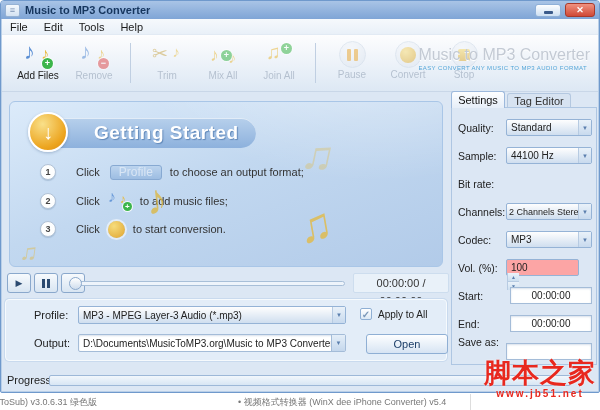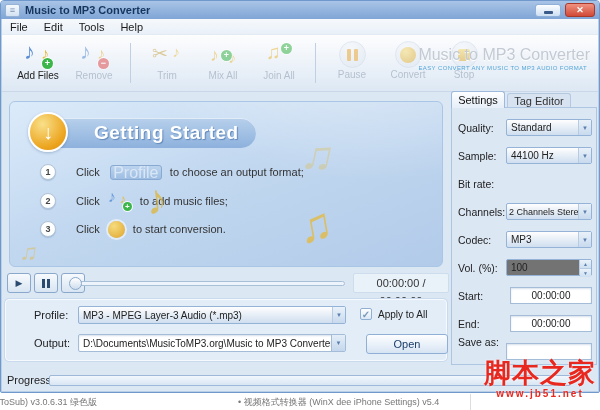--- a/index.html
+++ b/index.html
@@ -80,21 +80,21 @@
     border:2px solid #fff; box-shadow:0 1px 3px rgba(60,90,130,.35); z-index:3;
     display:flex; align-items:center; justify-content:center; color:#fff; font-size:20px; font-weight:bold; }
   .gs-step { position:absolute; left:30px; display:flex; align-items:center; height:20px; }
   .step-num { width:16px; height:16px; border-radius:50%; background:#fdfefe; border:1px solid #b3c3d6;
     font-size:9px; font-weight:bold; color:#444; text-align:center; line-height:15px;
     box-shadow:0 1px 1px rgba(120,150,180,.4); }
   .step-click { font-size:11px; color:#333; margin-left:20px; }
   .step-suffix { font-size:11px; color:#333; margin-left:8px; }
   .step-profile-btn { margin-left:10px; width:52px; height:15px; border-radius:3px;
     background:linear-gradient(#bcd4ee,#9dbde2); border:1px solid #87a9d2;
-    font-size:16px; color:#d9e6f5; text-align:center; line-height:13px; }
+    font-size:12px; color:#d9e6f5; text-align:center; line-height:13px; }
   .mini-notes { position:relative; width:24px; height:19px; margin-left:8px; }
   .mini-notes .n-blue { position:absolute; left:0; top:-4px; font-size:16px; color:#6a9ad8; }
   .mini-notes .n-yellow { position:absolute; right:6px; top:0; font-size:12px; color:#e8b93c; }
   .mini-notes .badge { width:9px; height:9px; font-size:8px; line-height:9px; }
   .mini-disc { margin-left:8px; width:17px; height:17px; border-radius:50%;
     background:radial-gradient(circle at 35% 30%, #f6dc7c, #dfa32e);
     box-shadow:0 0 0 2px rgba(255,255,255,.55); }
   .deco-note { position:absolute; color:#e0bc50; z-index:1; }
 
   
@@ -139,22 +139,22 @@
   .tab.active { left:450px; top:90px; width:54px; height:17px; z-index:2;
     background:linear-gradient(#fdfeff,#e6eef8); border:1px solid #9db9dc; border-bottom:none;
     border-radius:3px 3px 0 0; color:#111; line-height:16px; }
   .tab.inactive { left:506px; top:92px; width:64px; height:15px;
     background:#d7e3f1; border:1px solid #b4c8e0; border-bottom:none;
     border-radius:3px 3px 0 0; color:#333; line-height:14px; }
   .panel-body { position:absolute; left:450px; top:106px; width:146px; height:258px;
     border:1px solid #aec6e2; background:#dce7f4; }
   .f-label { position:absolute; left:6px; font-size:10.5px; color:#222; }
   .f-select { position:absolute; left:54px; width:86px; height:17px; }
-  .spinbox { position:absolute; left:54px; width:86px; height:17px; border:1px solid #95b3d6;
-    border-radius:2px; background:#737373; display:flex; }
+  .spinbox { position:absolute; left:54px; width:73px; height:17px; border:1px solid #95b3d6;
+    border-radius:2px; background:#fca5a5; display:flex;flex-direction:column; }
   .spinbox .val { flex:1; font-size:10px; color:#222; padding:2px 0 0 4px; }
   .spin-col { width:12px; border-left:1px solid #b7cbe2; display:flex; flex-direction:column; }
   .spin-col div { flex:1; font-size:5px; color:#5b7fae; text-align:center;
     background:linear-gradient(#eaf2fa,#cddff0); line-height:8px; }
   .spin-col div:first-child { border-bottom:1px solid #b7cbe2; }
   .f-input { position:absolute; height:17px; border:1px solid #a4bcd8; background:#fff;
     box-shadow:inset 0 1px 2px rgba(140,165,195,.35); font-size:10px; color:#222;
     font-family:"Liberation Sans", sans-serif; }
   .f-input.center { text-align:center; }
 
@@ -379,21 +379,21 @@
     </div>
 
     <span class="progress-label">Progress:</span>
     <div class="progress-track">
       <div class="progress-fill"></div>
     </div>
   </div>
 
   <div class="page-strip">
     <span class="strip-text" style="left:-3px;">tToSub) v3.0.6.31 绿色版</span>
-    <span class="strip-text" style="left:238px;">• 视频格式转换器 (WinX dee iPhone Settings) v5.4</span>
+    <span class="strip-text" style="left:238px;">• 视频格式转换器 (WinX dee iPhone Converter) v5.4</span>
     <div class="strip-sep"></div>
   </div>
 
   <div class="watermark">
     <div class="wm-title">脚本之家</div>
     <div class="wm-url">www.jb51.net</div>
   </div>
 
 </div>
 

